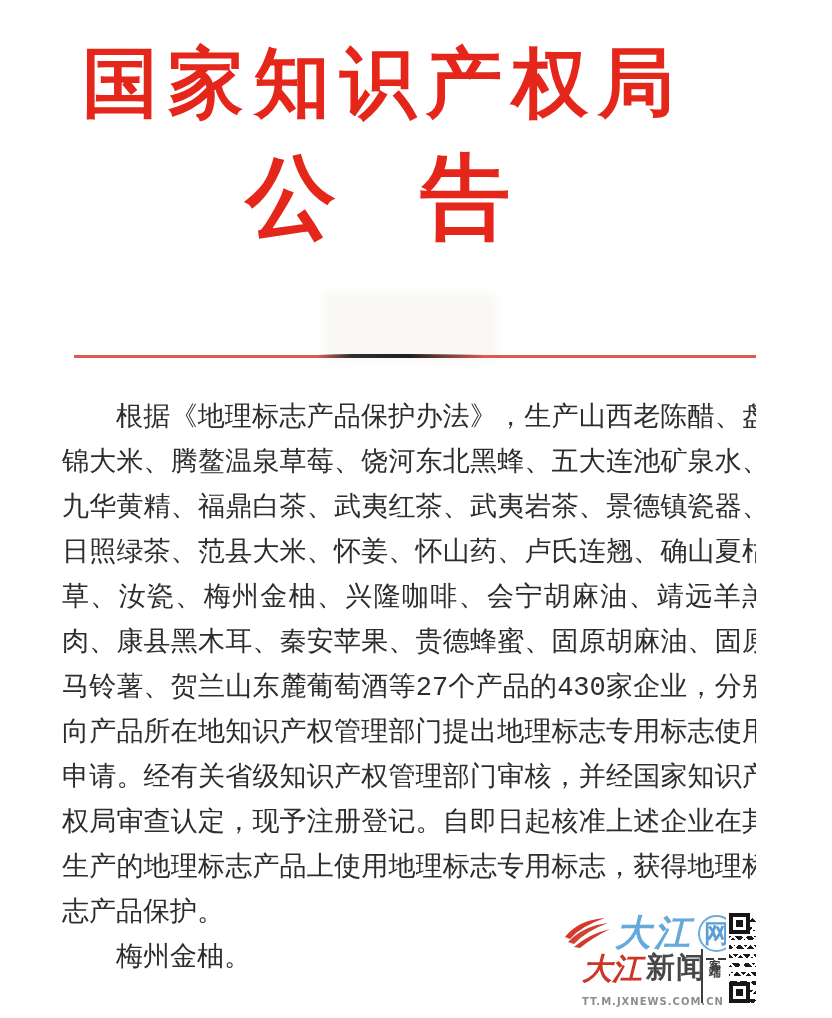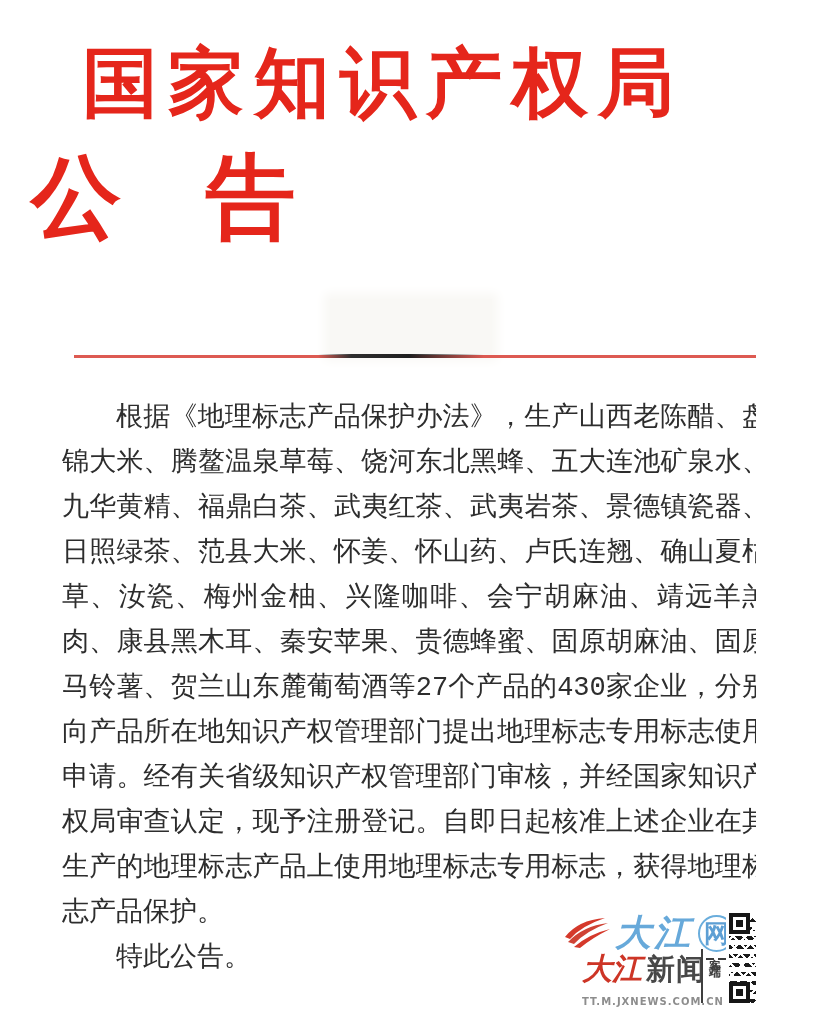--- a/index.html
+++ b/index.html
@@ -7,21 +7,21 @@
     position:relative;width:756px;height:1018px;background:#ffffff;overflow:hidden;
     font-family:"Liberation Serif","DejaVu Serif",serif;
   }
   
   .title-line1{
     position:absolute;top:38px;left:0;width:100%;text-align:center;
     font-size:76px;font-weight:bold;color:#e5261b;letter-spacing:10px;line-height:1.2;
     text-indent:10px;white-space:nowrap;
   }
   .title-line2{
-    position:absolute;top:146px;left:0;width:100%;text-align:left;
+    position:absolute;top:146px;left:0;width:100%;text-align:center;
     font-size:90px;font-weight:bold;color:#e5261b;line-height:1.15;white-space:nowrap;
   }
   .title-line2 .t2c{display:inline-block;margin:0 31px;}
   
   .erased-area{
     position:absolute;left:330px;top:299px;width:162px;height:56px;
     background:#f9f8f5;box-shadow:0 0 10px 6px #f9f8f5;
   }
   .divider{
     position:absolute;left:74px;top:355px;width:684px;height:3px;background:#dd5a52;
@@ -48,21 +48,21 @@
     font-family:"DejaVu Sans","Liberation Sans",sans-serif;
     margin-left:5px;width:33px;height:33px;line-height:33px;text-align:center;
     font-size:25px;font-weight:bold;color:#5d9fd4;border:2px solid #6aaddc;border-radius:50%;
   }
   .logo-news{position:absolute;left:582px;top:950px;display:flex;align-items:center;height:38px;}
   .news-brand{
     font-family:"DejaVu Sans","Liberation Sans",sans-serif;
     font-size:30px;font-weight:bold;font-style:italic;color:#cd3526;line-height:1;
   }
   .news-suffix{
-    font-family:Liberation Sans, sans-serif;
+    font-family:Liberation Mono, monospace;
     font-size:29px;font-weight:bold;color:#474747;letter-spacing:1px;margin-left:4px;line-height:1;
   }
   .client-label{
     position:absolute;left:701px;top:949px;height:54px;
     writing-mode:vertical-rl;text-orientation:upright;
     font-family:"DejaVu Sans","Liberation Sans",sans-serif;
     font-size:12px;font-weight:bold;color:#3f3f3f;letter-spacing:3px;
     border-left:2px solid #3f3f3f;padding-left:3px;
   }
   .site-url{
@@ -105,21 +105,21 @@
     <span class="t2c">公</span>
     <span class="t2c">告</span>
   </div>
 
   <div class="erased-area"></div>
   <div class="divider"></div>
   <div class="divider-smudge"></div>
 
   <div class="body-text">
     <p>根据《地理标志产品保护办法》，生产山西老陈醋、盘锦大米、腾鳌温泉草莓、饶河东北黑蜂、五大连池矿泉水、九华黄精、福鼎白茶、武夷红茶、武夷岩茶、景德镇瓷器、日照绿茶、范县大米、怀姜、怀山药、卢氏连翘、确山夏枯草、汝瓷、梅州金柚、兴隆咖啡、会宁胡麻油、靖远羊羔肉、康县黑木耳、秦安苹果、贵德蜂蜜、固原胡麻油、固原马铃薯、贺兰山东麓葡萄酒等27个产品的430家企业，分别向产品所在地知识产权管理部门提出地理标志专用标志使用申请。经有关省级知识产权管理部门审核，并经国家知识产权局审查认定，现予注册登记。自即日起核准上述企业在其生产的地理标志产品上使用地理标志专用标志，获得地理标志产品保护。</p>
-    <p>特此公告。</p>
+    <p>梅州金柚。</p>
   </div>
 
   <div class="logo-web">
     <svg class="swoosh-icon" viewBox="0 0 48 32" xmlns="http://www.w3.org/2000/svg">
       <path d="M2 20 Q15 3 42 1 Q18 9 7 22 Z" fill="#d5392b"></path>
       <path d="M5 25 Q20 9 45 6 Q23 14 11 27 Z" fill="#cf4335"></path>
       <path d="M11 30 Q26 17 47 12 Q29 21 17 31 Z" fill="#d5392b"></path>
     </svg>
     <span class="brand-blue">大江</span>
     <span class="web-suffix">网</span>

